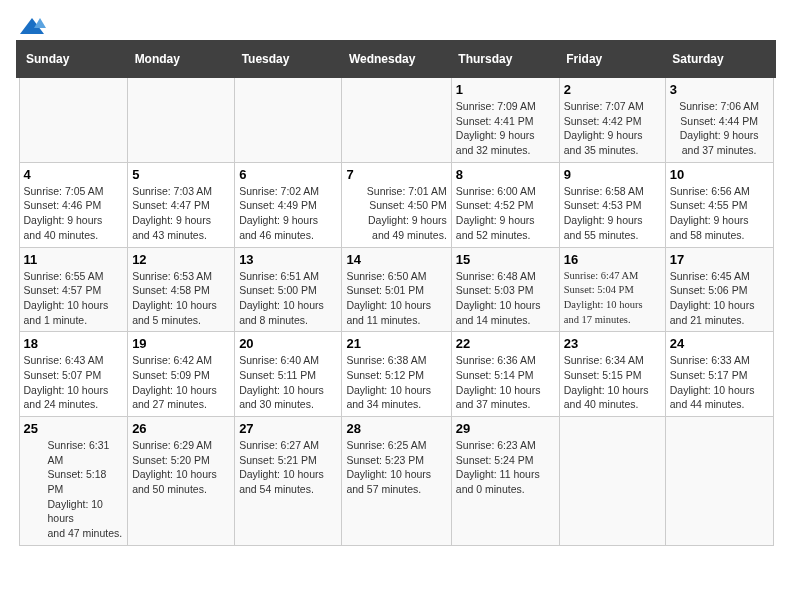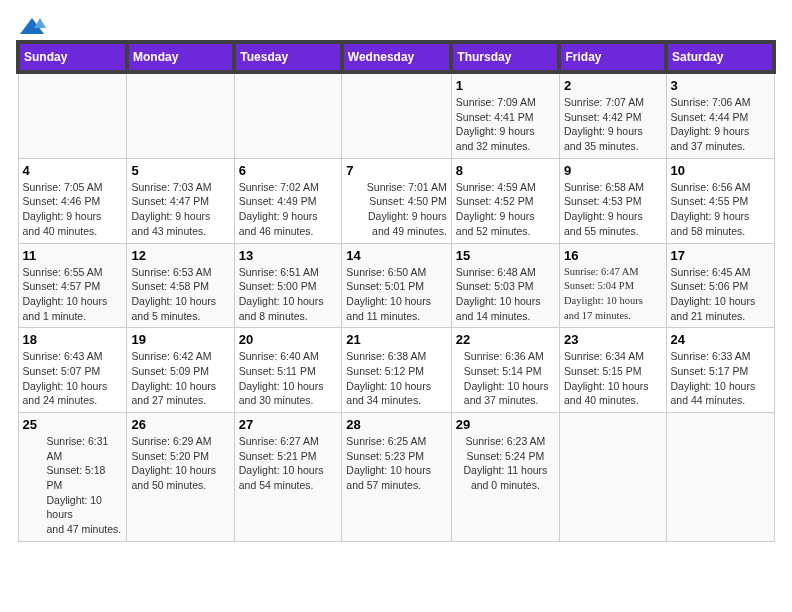--- a/index.html
+++ b/index.html
@@ -46,27 +46,27 @@
     .subtitle {
       font-size: 15px;
       color: #555;
     }
     table {
       width: 100%;
       border-collapse: collapse;
       font-size: 11px;
     }
     thead tr th {
-      background-color: #6d28d9;
+      background-color: #404040;
       color: #fff;
       text-align: left;
       padding: 6px 4px;
       font-size: 12px;
       font-weight: bold;
-      border: 4px solid #404040;
+      border: 6px solid #404040;
     }
     tbody tr td {
       vertical-align: top;
       padding: 4px 4px;
       border: 1px solid #ccc;
       min-height: 80px;
       width: 113px;
       background: #fff;
     }
     tbody tr:nth-child(odd) td {
@@ -137,21 +137,21 @@
         </td>
         <td>
           <span class="day-num">2</span>
           <div class="day-info" style="white-space: pre-line;">Sunrise: 7:07 AM
 Sunset: 4:42 PM
 Daylight: 9 hours
 and 35 minutes.</div>
         </td>
         <td>
           <span class="day-num">3</span>
-          <div class="day-info" style="white-space: pre-line;">Sunrise: 7:06 AM
+          <div class="day-info" style="white-space: pre-line; text-align: center;">Sunrise: 7:06 AM
 Sunset: 4:44 PM
 Daylight: 9 hours
 and 37 minutes.</div>
         </td>
       </tr>
       <tr>
         <td>
           <span class="day-num">4</span>
           <div class="day-info" style="white-space: pre-line;">Sunrise: 7:05 AM
 Sunset: 4:46 PM
@@ -174,21 +174,21 @@
         </td>
         <td>
           <span class="day-num">7</span>
           <div class="day-info" style="white-space: pre-line; text-align: right;">Sunrise: 7:01 AM
 Sunset: 4:50 PM
 Daylight: 9 hours
 and 49 minutes.</div>
         </td>
         <td>
           <span class="day-num">8</span>
-          <div class="day-info" style="white-space: pre-line;">Sunrise: 4:59 AM
+          <div class="day-info" style="white-space: pre-line;">Sunrise: 6:00 AM
 Sunset: 4:52 PM
 Daylight: 9 hours
 and 52 minutes.</div>
         </td>
         <td>
           <span class="day-num">9</span>
           <div class="day-info" style="white-space: pre-line;">Sunrise: 6:58 AM
 Sunset: 4:53 PM
 Daylight: 9 hours
 and 55 minutes.</div>
@@ -276,21 +276,21 @@
         </td>
         <td>
           <span class="day-num">21</span>
           <div class="day-info" style="white-space: pre-line;">Sunrise: 6:38 AM
 Sunset: 5:12 PM
 Daylight: 10 hours
 and 34 minutes.</div>
         </td>
         <td>
           <span class="day-num">22</span>
-          <div class="day-info" style="white-space: pre-line; margin-left: 8px;">Sunrise: 6:36 AM
+          <div class="day-info" style="white-space: pre-line;">Sunrise: 6:36 AM
 Sunset: 5:14 PM
 Daylight: 10 hours
 and 37 minutes.</div>
         </td>
         <td>
           <span class="day-num">23</span>
           <div class="day-info" style="white-space: pre-line;">Sunrise: 6:34 AM
 Sunset: 5:15 PM
 Daylight: 10 hours
 and 40 minutes.</div>
@@ -327,21 +327,21 @@
         </td>
         <td>
           <span class="day-num">28</span>
           <div class="day-info" style="white-space: pre-line;">Sunrise: 6:25 AM
 Sunset: 5:23 PM
 Daylight: 10 hours
 and 57 minutes.</div>
         </td>
         <td>
           <span class="day-num">29</span>
-          <div class="day-info" style="white-space: pre-line; text-align: center;">Sunrise: 6:23 AM
+          <div class="day-info" style="white-space: pre-line;">Sunrise: 6:23 AM
 Sunset: 5:24 PM
 Daylight: 11 hours
 and 0 minutes.</div>
         </td>
         <td class="empty-cell"></td>
         <td class="empty-cell"></td>
       </tr>
     </tbody>
 </table>
 

